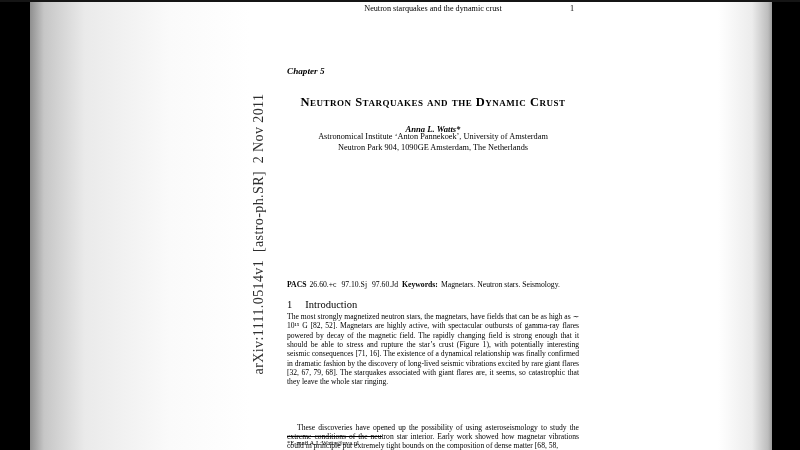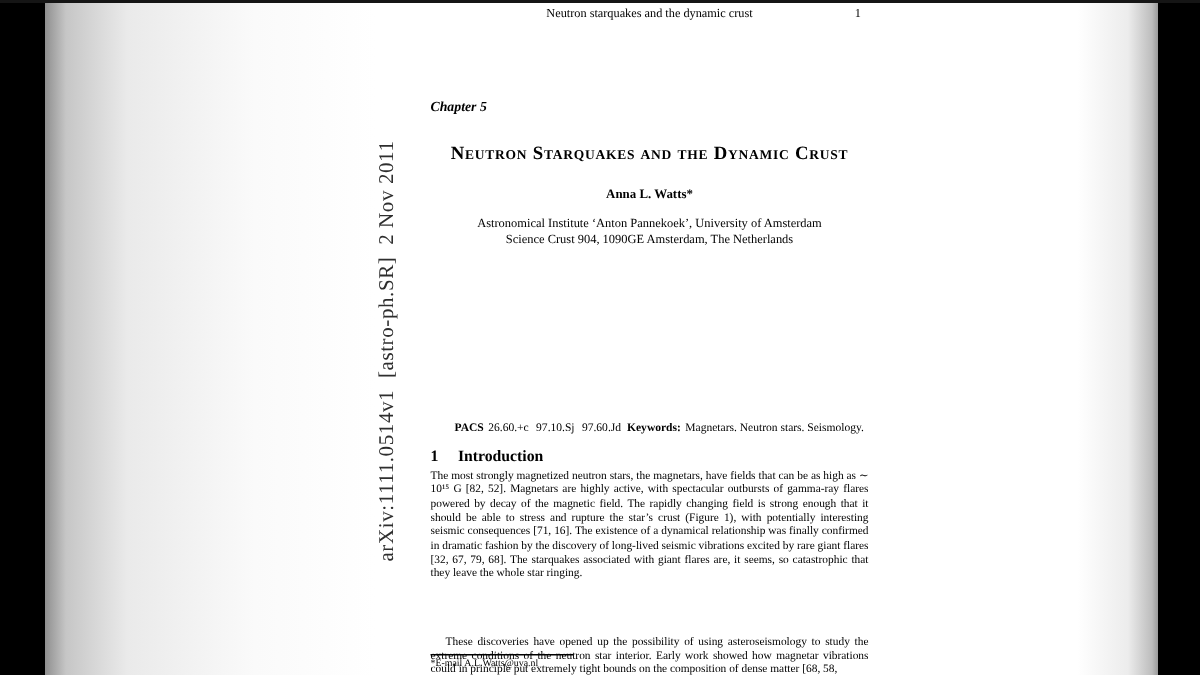--- a/index.html
+++ b/index.html
@@ -26,31 +26,31 @@
   .pageheader .pagenum { position:absolute; right:5px; top:0; }
 
   .chapter { position:absolute; top:66px; left:0; font-size:9.2px; font-weight:bold; font-style:italic; }
 
   .title {
     position:absolute; top:95px; left:0; width:100%; text-align:center;
     font-weight:bold; font-variant:small-caps; font-size:12.5px; letter-spacing:0.5px;
   }
 
   .author { position:absolute; top:124px; left:0; width:100%; text-align:center;
-    font-size:8.6px; font-weight:bold; }
+    font-size:8.6px; font-weight:bold; font-style:italic; }
 
-  .affiliation { position:absolute; top:144px; left:0; width:100%; text-align:center;
+  .affiliation { position:absolute; top:132px; left:0; width:100%; text-align:center;
     font-size:8.3px; line-height:10.8px; }
 
-  .pacs { position:absolute; top:280px; left:16px; width:100%; font-size:7.7px;font-family:Liberation Serif, serif; }
+  .pacs { position:absolute; top:280px; left:0; width:100%; font-size:7.7px;font-family:Liberation Serif, serif; }
   .pacs .lbl { font-weight:bold; margin-right:3px; }
   .pacs .codes { word-spacing:3px; margin-right:4px; }
   .pacs .kwlbl { font-weight:bold; margin-right:3px; }
 
-  .section-heading { position:absolute; top:299px; left:0; font-size:10.5px; font-weight:bold; }
+  .section-heading { position:absolute; top:299px; left:0; font-size:10.5px; font-weight:normal; }
   .section-heading .secnum { margin-right:13px; }
 
   .bodytext { position:absolute; top:312px; left:0; width:100%;
     font-size:7.6px; line-height:9.35px; text-align:justify; }
   .bodytext .para2 { text-indent:10px;margin-top:36px; }
 
   .footnote { position:absolute; top:436px; left:0; width:100%; font-size:6.6px; }
   .footnote .rule { width:95px; border-top:0.7px solid #000; margin-bottom:2px; }
 </style>
 </head>
@@ -71,21 +71,21 @@
       </div>
 
       <div class="chapter">Chapter 5</div>
 
       <div class="title">Neutron Starquakes and the Dynamic Crust</div>
 
       <div class="author">Anna L. Watts*</div>
 
       <div class="affiliation">
         <div>Astronomical Institute ‘Anton Pannekoek’, University of Amsterdam</div>
-        <div>Science Crust 904, 1090GE Amsterdam, The Netherlands</div>
+        <div>Neutron Park 904, 1090GE Amsterdam, The Netherlands</div>
       </div>
 
       <div class="pacs">
         <span class="lbl">PACS</span><span class="codes">26.60.+c 97.10.Sj 97.60.Jd</span><span class="kwlbl">Keywords:</span><span>Magnetars. Neutron stars. Seismology.</span>
       </div>
 
       <div class="section-heading">
         <span class="secnum">1</span><span>Introduction</span>
       </div>
 

